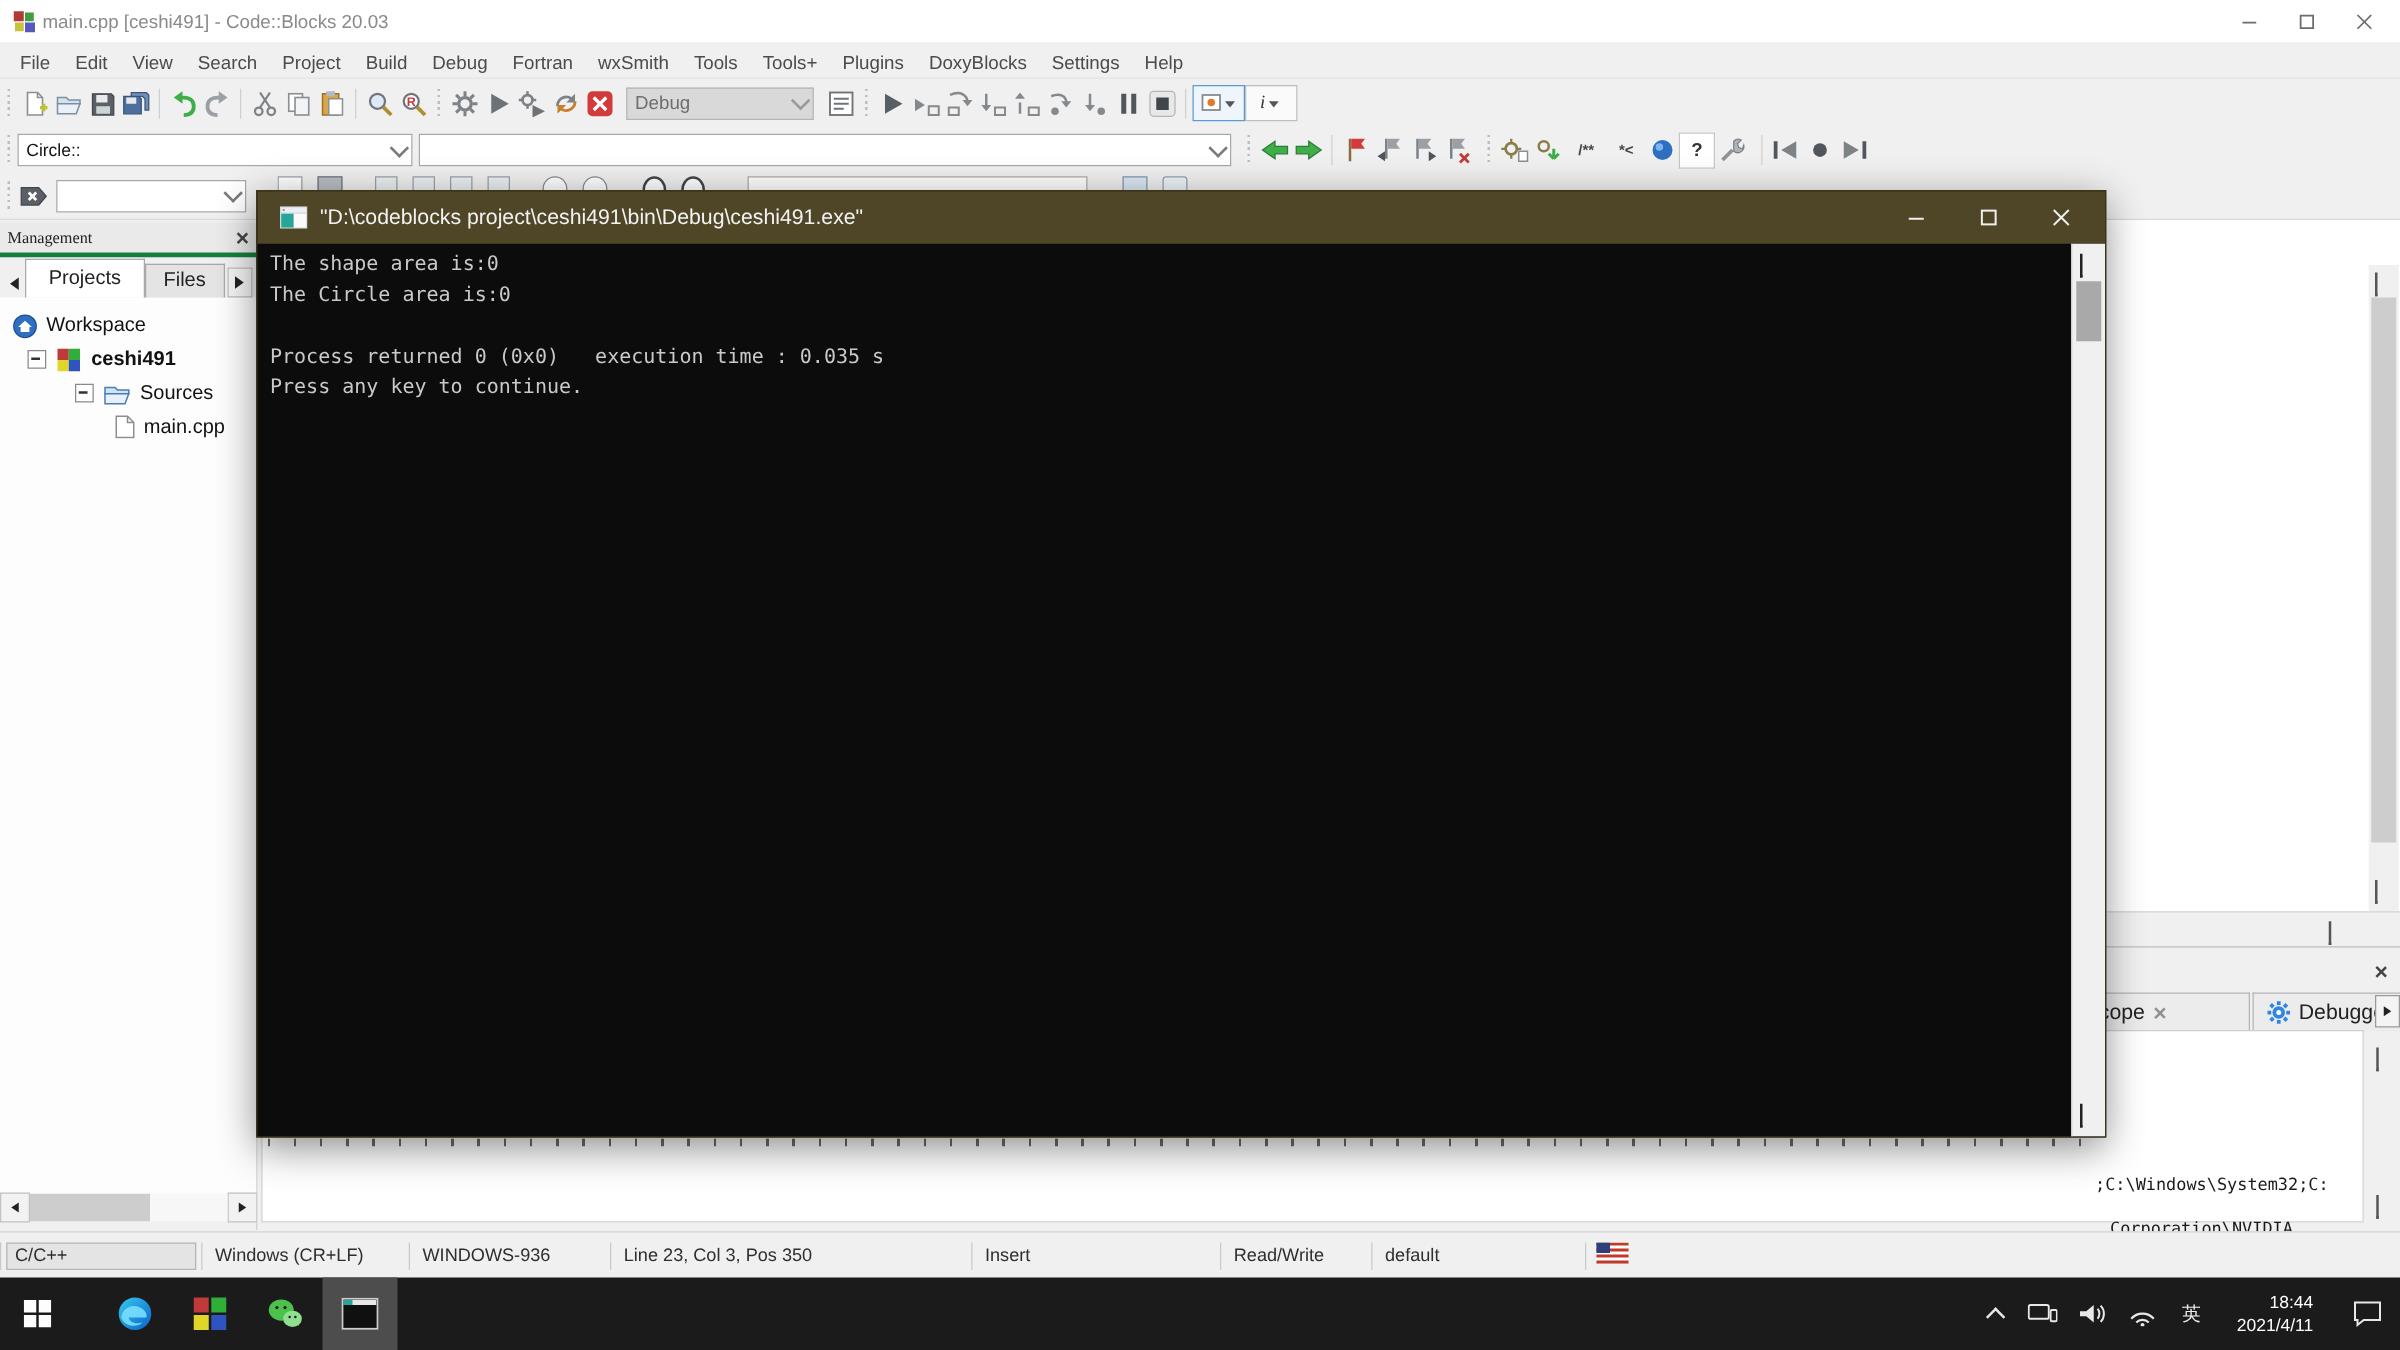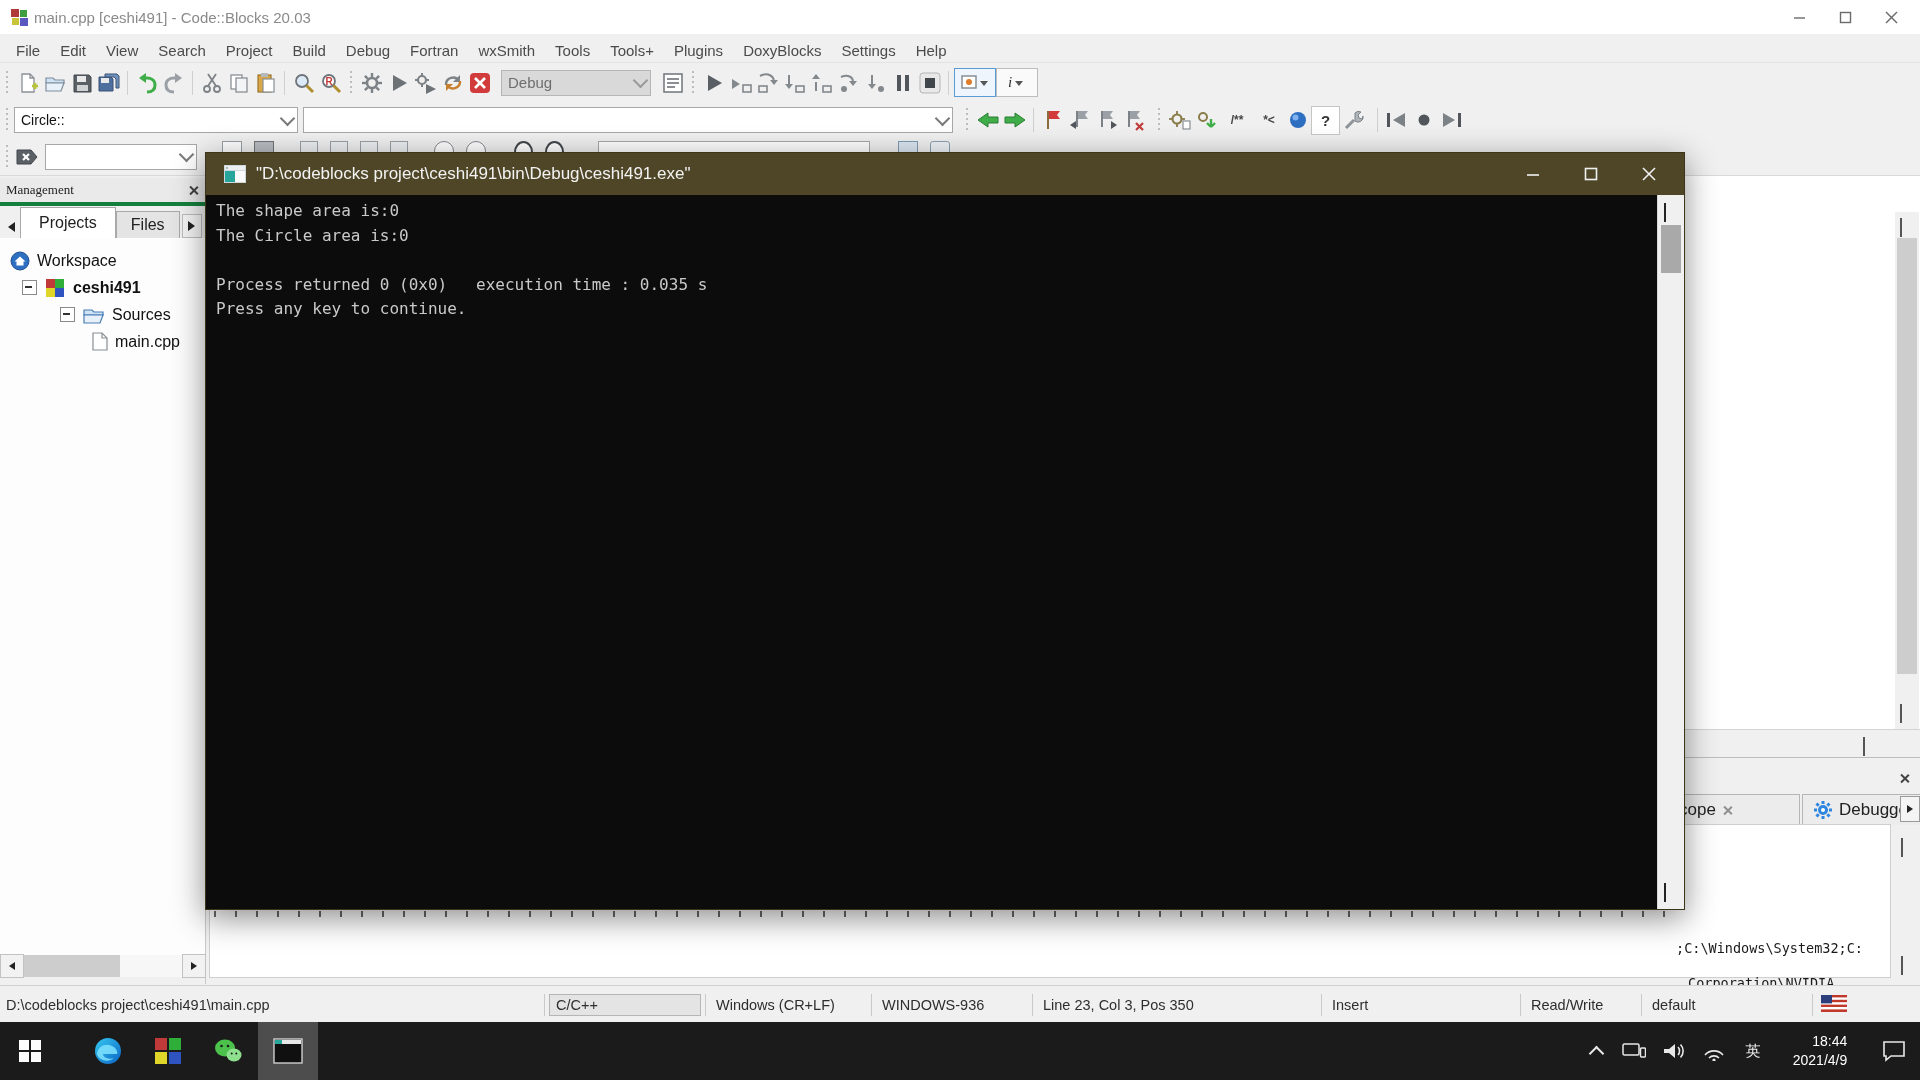--- a/index.html
+++ b/index.html
@@ -339,21 +339,21 @@
     <span class="tbico" style="width:40px;border:1px solid #bdbdbd;background:#fafafa;">
         <span style="font-family:'Liberation Serif',serif;font-style:italic;font-size:15px;color:#333;">i</span>
         <svg width="12" height="20" style="margin-left:2px;">
           <path d="M1 8l4 5 4-5z" fill="#555"></path>
         </svg>
       </span>
   </div>
 
   <div class="tbrow tbrow2">
     <span class="tbgrip"></span>
-    <span class="combo" style="width:284px;">
+    <span class="combo" style="width:316px;">
       <span class="cval">Circle::</span>
       <span class="carr">
           <span class="chev"></span>
         </span>
     </span>
     <span class="combo" style="width:650px;margin-left:5px;">
       <span class="cval"></span>
       <span class="carr">
           <span class="chev"></span>
         </span>
@@ -598,21 +598,20 @@
     </div>
 
     <span class="abs" style="left:8px;top:153px;width:1455px;height:6px;background:repeating-linear-gradient(90deg,#6b6b6b 0 2px,transparent 2px 21px);"></span>
     <span class="abs" style="left:1690px;top:74px;width:24px;height:146px;background:#f0f0f0;">
       <span class="abs" style="left:5px;top:6px;"><span class="chev" style="transform:rotate(-135deg);border-color:#555;"></span></span>
       <span class="abs" style="left:5px;bottom:4px;"><span class="chev" style="border-color:#555;"></span></span>
     </span>
   </div>
 
   <div class="statusbar">
-    <span style="margin-left:6px;width:538px;">D:\codeblocks project\ceshi491\main.cpp</span>
     <span class="stsep"></span>
     <span style="width:152px;margin:0 4px;padding:2px 6px;border:1px solid #b5b5b5;background:#e4e4e4;box-sizing:border-box;">C/C++</span>
     <span class="stsep"></span>
     <span style="padding:0 10px;width:145px;">Windows (CR+LF)</span>
     <span class="stsep"></span>
     <span style="padding:0 10px;width:140px;">WINDOWS-936</span>
     <span class="stsep"></span>
     <span style="padding:0 10px;width:268px;">Line 23, Col 3, Pos 350</span>
     <span class="stsep"></span>
     <span style="padding:0 10px;width:178px;">Insert</span>
@@ -744,21 +743,21 @@
         <svg width="24" height="20">
           <path d="M3 14a12 12 0 0 1 18 0" stroke="#e8e8e8" stroke-width="1.7" fill="none"></path>
           <path d="M7 17a7 7 0 0 1 10 0" stroke="#e8e8e8" stroke-width="1.7" fill="none"></path>
           <circle cx="12" cy="19" r="1.6" fill="#e8e8e8"></circle>
         </svg>
       </span>
     <span class="tile" style="width:38px;">
         <span class="traytxt">英</span>
       </span>
     <span class="tile" style="width:96px;">
-      <span class="clock"><span>18:44</span><br><span>2021/4/9</span></span>
+      <span class="clock"><span>18:44</span><br><span>2021/4/11</span></span>
     </span>
     <span class="tile" style="width:52px;">
         <svg width="24" height="22">
           <path d="M2 2h20v14H9l-5 4v-4H2z" fill="none" stroke="#e8e8e8" stroke-width="1.6"></path>
         </svg>
       </span>
   </div>
 
 </div>
 

